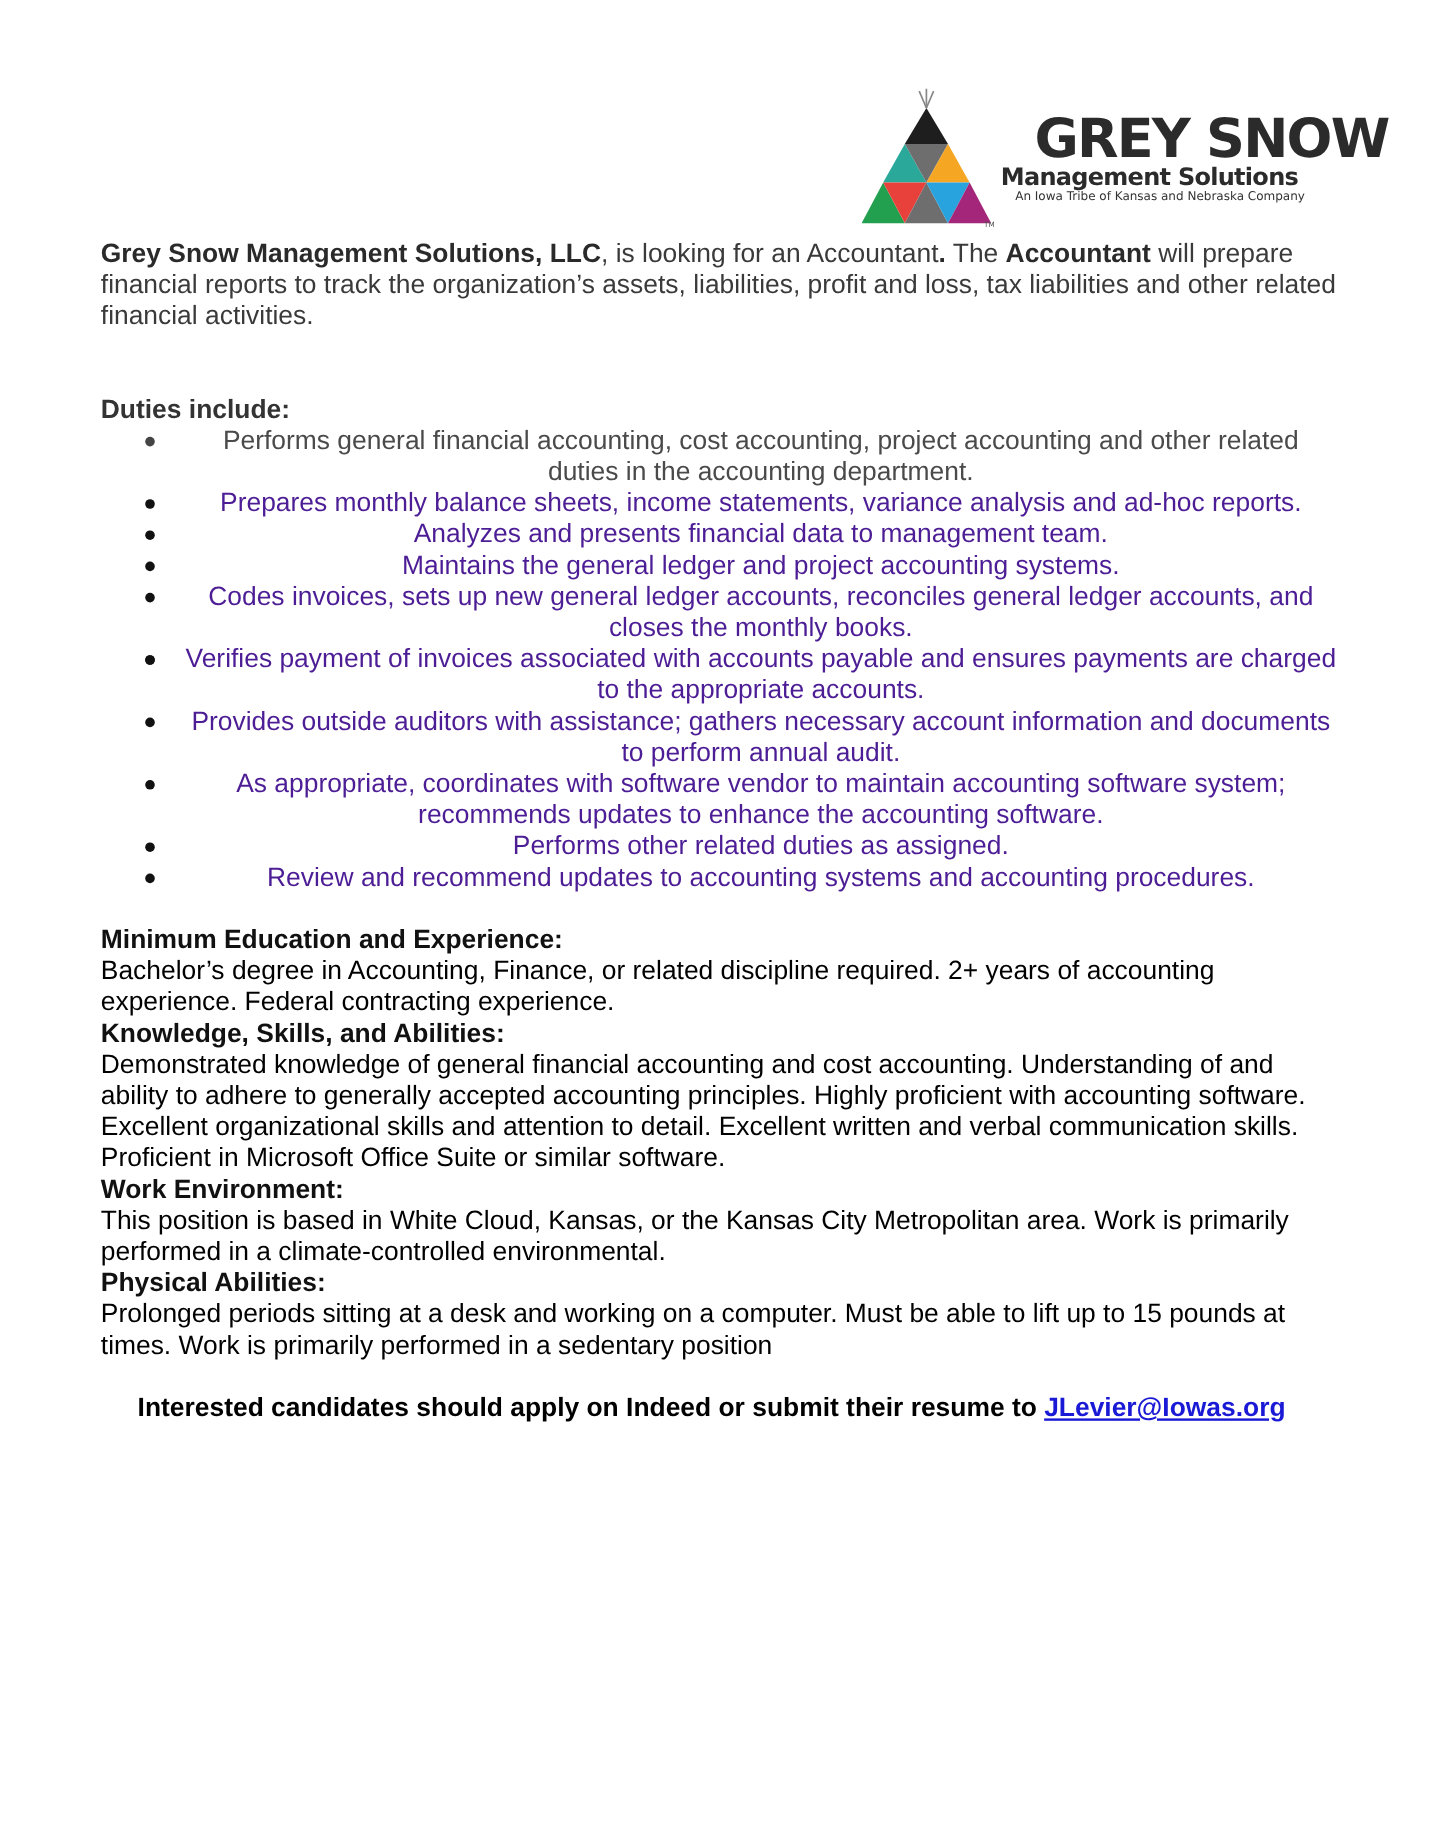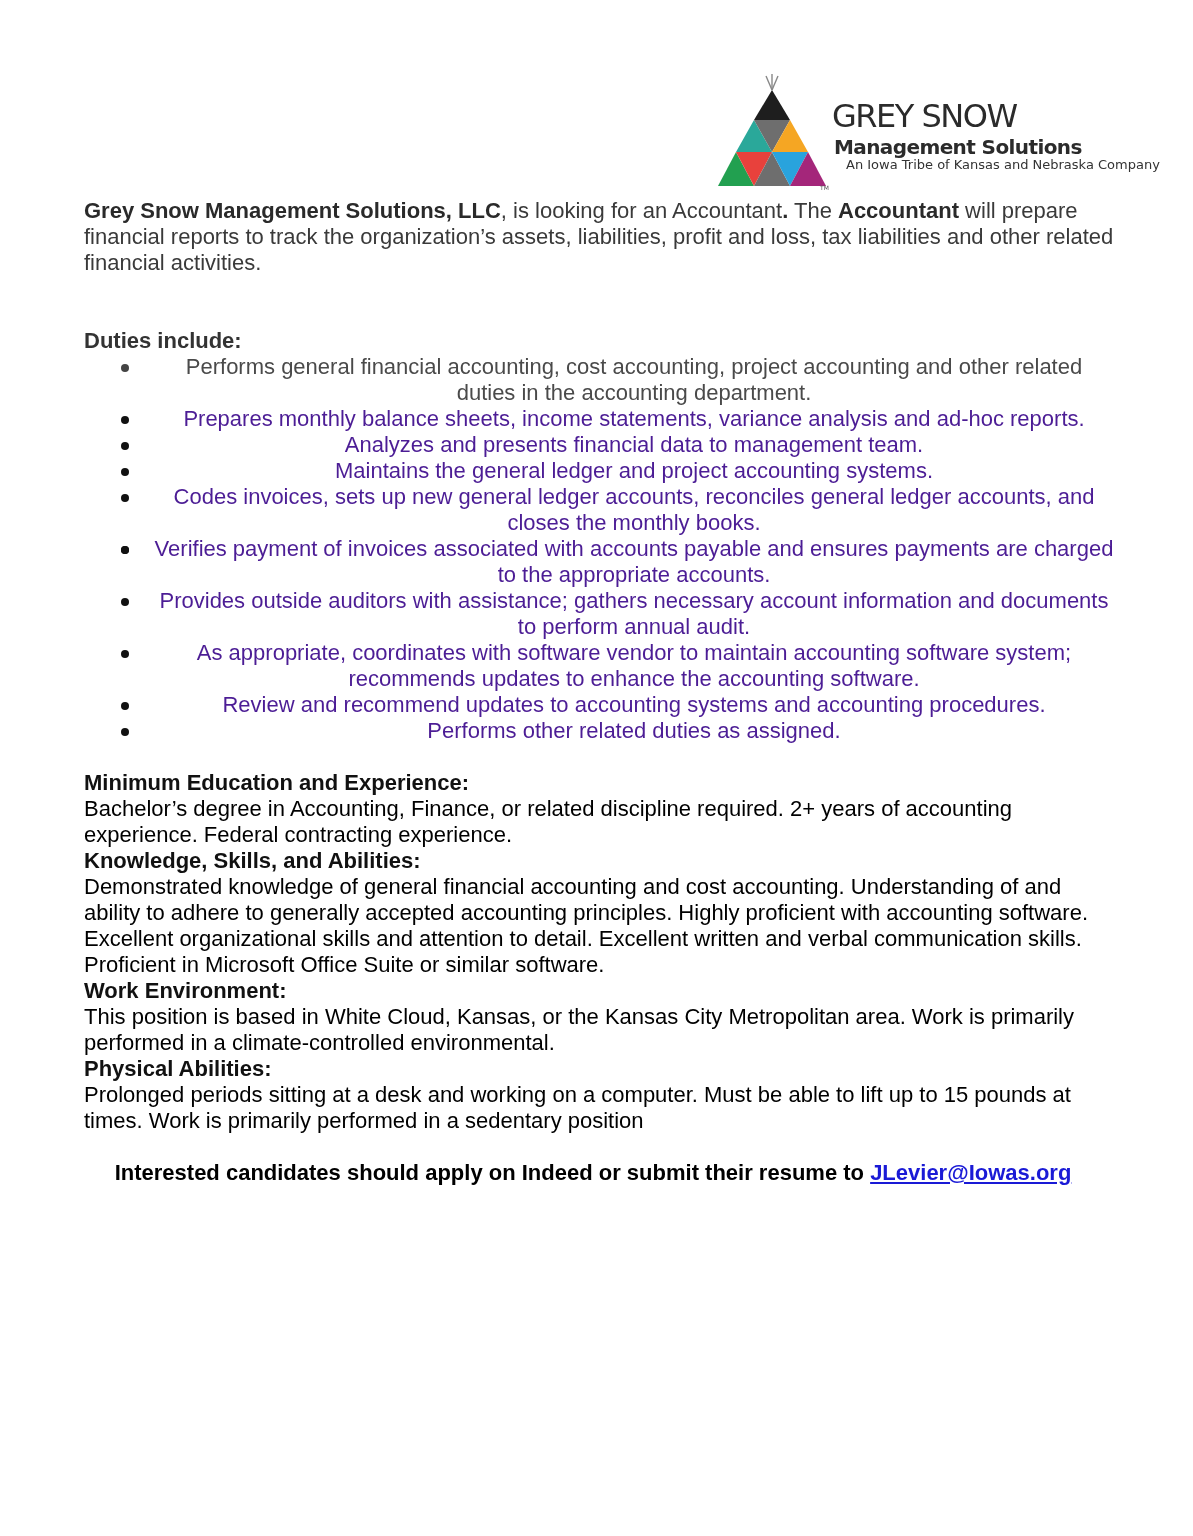--- a/index.html
+++ b/index.html
@@ -37,41 +37,42 @@
       height: 120px;
     }
     .logo .wordmark {
       position: absolute;
       left: 116px;
       top: 22px;
       width: 290px;
     }
     .logo .title {
       font-family: "DejaVu Sans", sans-serif;
-      font-weight: normal;
-      font-size: 32px;
+      font-weight: bold;
+      font-size: 45px;
       line-height: 44px;
       color: #2b2b2b;
       letter-spacing: -1.5px;
       white-space: nowrap;
+      margin-left: 30px;
     }
     .logo .subtitle {
       font-family: "DejaVu Sans", sans-serif;
       font-weight: bold;
       font-size: 20px;
       line-height: 22px;
       color: #2b2b2b;
       letter-spacing: -0.6px;
       white-space: nowrap;
       margin-top: -2px;
       margin-left: 2px;
     }
     .logo .tagline {
       font-family: "DejaVu Sans", sans-serif;
-      font-size: 13px;
+      font-size: 10px;
       line-height: 12px;
       color: #333333;
       white-space: nowrap;
       margin-left: 14px;
       margin-top: 1px;
     }
     .logo .tm {
       position: absolute;
       left: 104px;
       top: 112px;
@@ -183,22 +184,22 @@
     <ul class="duties">
       <li class="muted"><span class="bullet"></span><span>Performs general financial accounting, cost accounting, project accounting and other related duties in the accounting department.</span></li>
       <li><span class="bullet"></span><span>Prepares monthly balance sheets, income statements, variance analysis and ad-hoc reports.</span></li>
       <li><span class="bullet"></span><span>Analyzes and presents financial data to management team.</span></li>
       <li><span class="bullet"></span><span>Maintains the general ledger and project accounting systems.</span></li>
       <li><span class="bullet"></span><span>Codes invoices, sets up new general ledger accounts, reconciles general ledger accounts, and closes the monthly books.</span></li>
       <li><span class="bullet"></span></li>
       <li><span class="bullet"></span><span>Verifies payment of invoices associated with accounts payable and ensures payments are charged to the appropriate accounts.</span></li>
       <li><span class="bullet"></span><span>Provides outside auditors with assistance; gathers necessary account information and documents to perform annual audit.</span></li>
       <li><span class="bullet"></span><span>As appropriate, coordinates with software vendor to maintain accounting software system; recommends updates to enhance the accounting software.</span></li>
+      <li><span class="bullet"></span><span>Performs other related duties as assigned.</span></li>
       <li><span class="bullet"></span><span>Review and recommend updates to accounting systems and accounting procedures.</span></li>
-      <li><span class="bullet"></span><span>Performs other related duties as assigned.</span></li>
     </ul>
 
     <p class="section-heading min-ed">Minimum Education and Experience:</p>
     <p class="para">Bachelor’s degree in Accounting, Finance, or related discipline required. 2+ years of accounting experience. Federal contracting experience.</p>
 
     <p class="section-heading">Knowledge, Skills, and Abilities:</p>
     <p class="para">Demonstrated knowledge of general financial accounting and cost accounting. Understanding of and ability to adhere to generally accepted accounting principles. Highly proficient with accounting software. Excellent organizational skills and attention to detail. Excellent written and verbal communication skills. Proficient in Microsoft Office Suite or similar software.</p>
 
     <p class="section-heading">Work Environment:</p>
     <p class="para">This position is based in White Cloud, Kansas, or the Kansas City Metropolitan area. Work is primarily performed in a climate-controlled environmental.</p>

